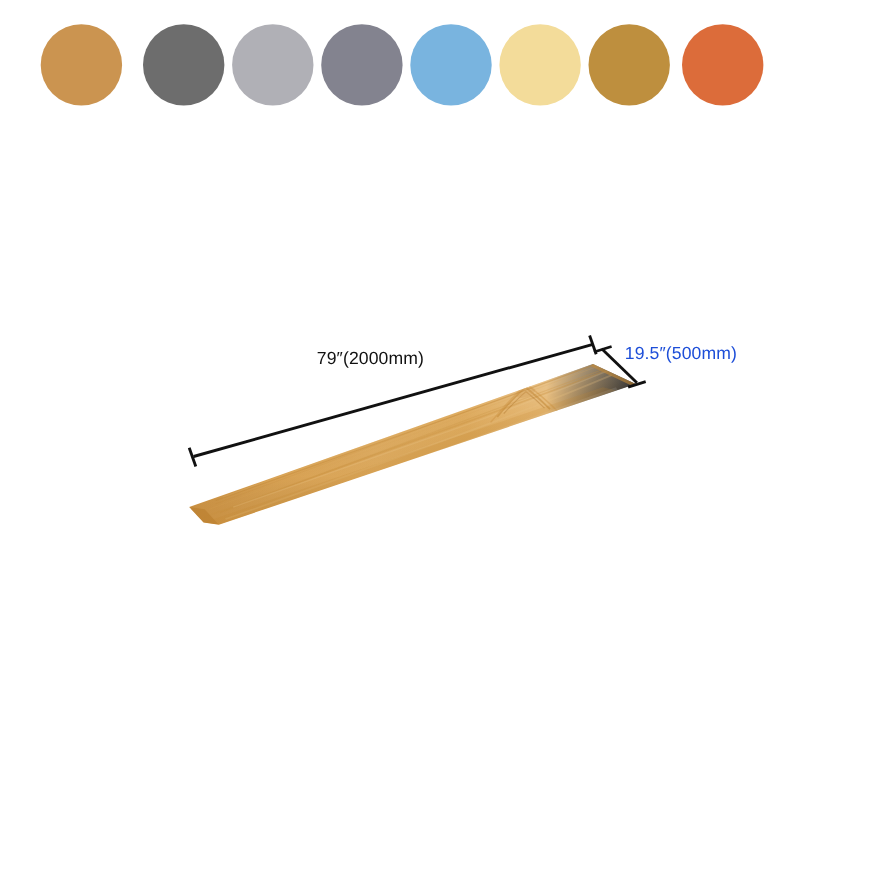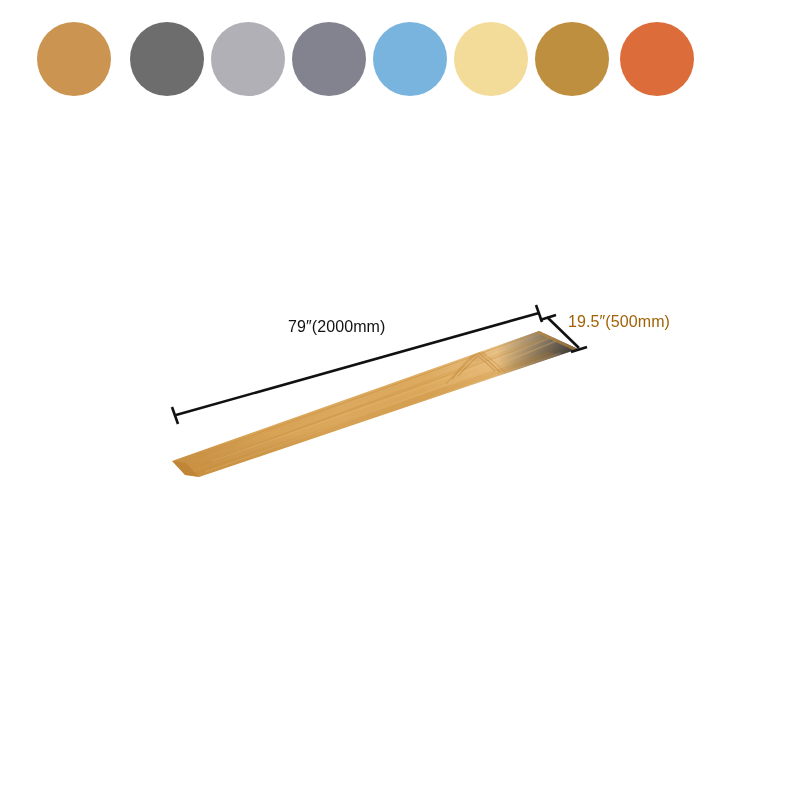--- a/index.html
+++ b/index.html
@@ -164,16 +164,16 @@
           <line x1="547" y1="317" x2="579" y2="348" stroke-width="2.6" stroke="#111111"></line>
 
           <line x1="540" y1="320" x2="556" y2="315" stroke-width="2.6" stroke="#111111"></line>
 
           <line x1="571" y1="352" x2="587" y2="347" stroke-width="2.6" stroke="#111111"></line>
         </g>
       </g>
     </svg>
 
     <div class="dim-label" id="length-label" style="color: rgb(17, 17, 17);">79″(2000mm)</div>
-    <div class="dim-label" id="width-label" style="color: #a16207; text-align: right;">19.5″(500mm)</div>
+    <div class="dim-label" id="width-label" style="color: #1d4ed8; text-align: right;">19.5″(500mm)</div>
   </div>
 
 </div>
 
 </body></html>

